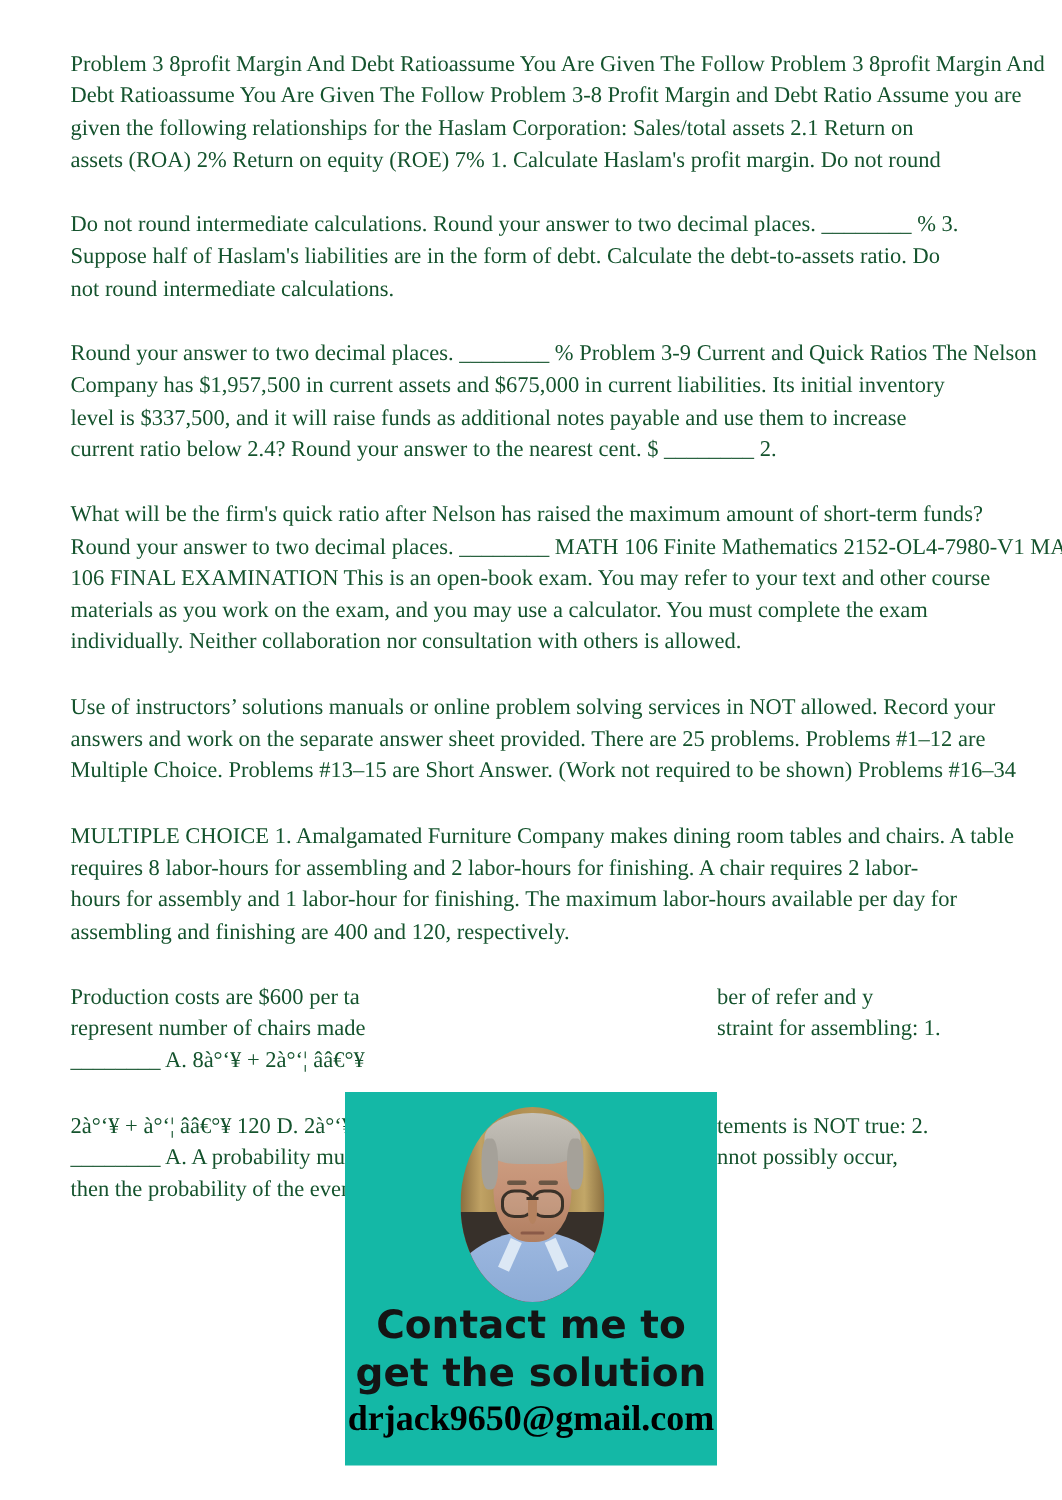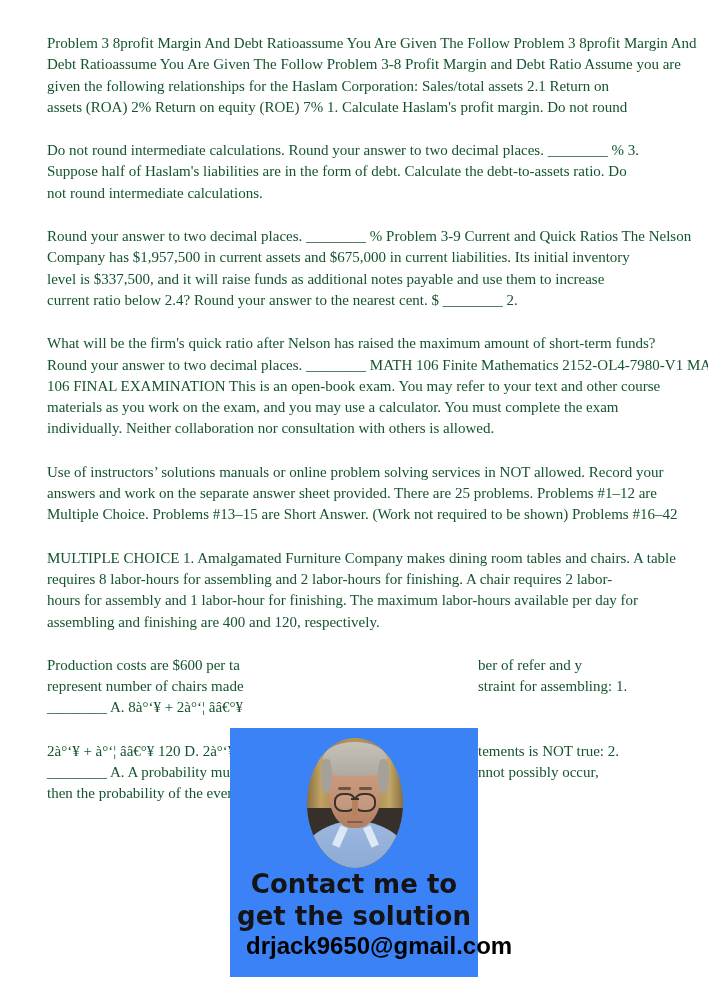--- a/index.html
+++ b/index.html
@@ -61,23 +61,23 @@
   .nose{position:absolute;left:47%;top:48%;width:6%;height:12%;background:#b5825f;border-radius:0 0 50% 50%;}
   .mouth{position:absolute;left:42%;top:64%;width:16%;height:2px;background:#8a5a48;border-radius:2px;}
   .cta{
     position:absolute;left:0;top:140px;width:100%;
     font-family:"DejaVu Sans",sans-serif;
     font-weight:bold;font-size:26px;line-height:32px;
     color:#141414;text-align:center;
   }
   .email{
     position:absolute;left:0;top:203px;width:100%;
-    font-family:Liberation Sans, sans-serif;
+    font-family:Liberation Serif, serif;
     font-weight:bold;font-size:24px;line-height:30px;
-    color:#000000;text-align:center;padding-left:16px;
+    color:#000000;text-align:center;
   }
 </style>
 </head>
 <body>
 
 <div id="doc">
     <div class="paragraph">
       <div class="line">Problem 3 8profit Margin And Debt Ratioassume You Are Given The Follow Problem 3 8profit Margin And</div>
       <div class="line">Debt Ratioassume You Are Given The Follow Problem 3-8 Profit Margin and Debt Ratio Assume you are</div>
       <div class="line">given the following relationships for the Haslam Corporation: Sales/total assets 2.1 Return on</div>
@@ -97,41 +97,41 @@
     <div class="paragraph">
       <div class="line">What will be the firm's quick ratio after Nelson has raised the maximum amount of short-term funds?</div>
       <div class="line">Round your answer to two decimal places. ________ MATH 106 Finite Mathematics 2152-OL4-7980-V1 MATH</div>
       <div class="line">106 FINAL EXAMINATION This is an open-book exam. You may refer to your text and other course</div>
       <div class="line">materials as you work on the exam, and you may use a calculator. You must complete the exam</div>
       <div class="line">individually. Neither collaboration nor consultation with others is allowed.</div>
     </div>
     <div class="paragraph">
       <div class="line">Use of instructors’ solutions manuals or online problem solving services in NOT allowed. Record your</div>
       <div class="line">answers and work on the separate answer sheet provided. There are 25 problems. Problems #1–12 are</div>
-      <div class="line">Multiple Choice. Problems #13–15 are Short Answer. (Work not required to be shown) Problems #16–42</div>
+      <div class="line">Multiple Choice. Problems #13–15 are Short Answer. (Work not required to be shown) Problems #16–34</div>
     </div>
     <div class="paragraph">
       <div class="line">MULTIPLE CHOICE 1. Amalgamated Furniture Company makes dining room tables and chairs. A table</div>
       <div class="line">requires 8 labor-hours for assembling and 2 labor-hours for finishing. A chair requires 2 labor-</div>
       <div class="line">hours for assembly and 1 labor-hour for finishing. The maximum labor-hours available per day for</div>
       <div class="line">assembling and finishing are 400 and 120, respectively.</div>
     </div>
     <div class="paragraph">
       <div class="line"><span class="seg-left">Production costs are $600 per ta</span><span class="seg-right">ber of refer and y</span></div>
       <div class="line"><span class="seg-left">represent number of chairs made</span><span class="seg-right">straint for assembling: 1.</span></div>
       <div class="line"><span class="seg-left">________ A. 8à°‘¥ + 2à°‘¦ ââ€°¥</span><span class="seg-right"></span></div>
     </div>
     <div class="paragraph">
       <div class="line"><span class="seg-left">2à°‘¥ + à°‘¦ ââ€°¥ 120 D. 2à°‘¥</span><span class="seg-right">tements is NOT true: 2.</span></div>
       <div class="line"><span class="seg-left">________ A. A probability mus</span><span class="seg-right">nnot possibly occur,</span></div>
       <div class="line"><span class="seg-left">then the probability of the event</span><span class="seg-right"></span></div>
     </div>
   </div>
 
-<div id="overlay" style="background: #3b82f6;">
+<div id="overlay" style="background: #14b8a6;">
   <div id="photo" title="elderly-man-gray-hair-glasses-blue-shirt">
     <div class="photo-bg"></div>
     <div class="photo-darkband"></div>
     <div class="neck"></div>
     <div class="shirt"></div>
     <div class="collar-l"></div>
     <div class="collar-r"></div>
     <div class="face"></div>
     <div class="hair"></div>
     <div class="hair-l"></div>

